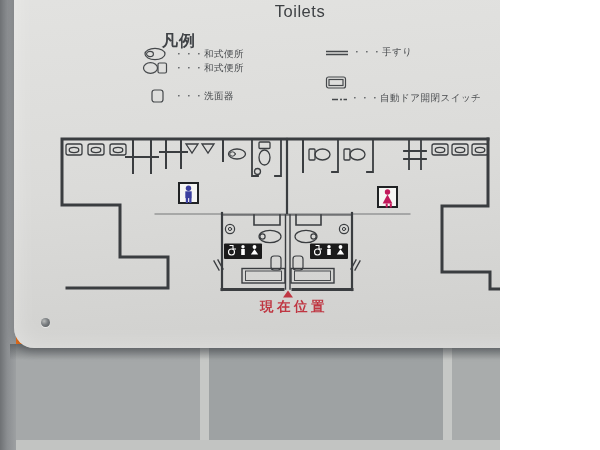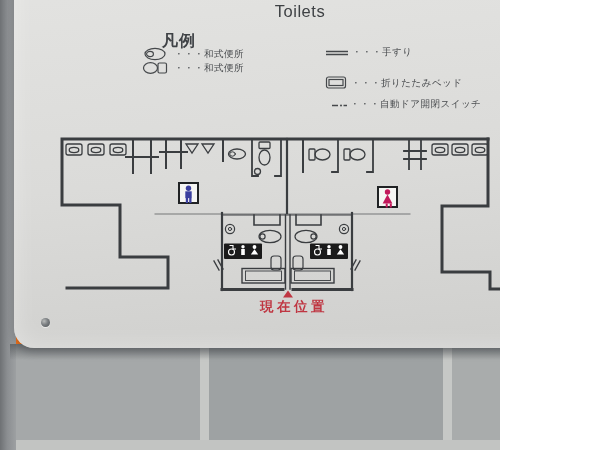--- a/index.html
+++ b/index.html
@@ -72,35 +72,40 @@
     </svg>
     <span class="llabel">・・・和式便所</span>
   </div>
   <div class="lrow" style="left:142px;top:61px">
     <svg width="30" height="14" class="licon">
       <ellipse cx="8.5" cy="7" rx="7" ry="5.4"></ellipse>
         <rect x="16" y="2" width="8.5" height="10" rx="1.5"></rect>
     </svg>
     <span class="llabel">・・・和式便所</span>
   </div>
+  <div class="lrow" style="left:146px;top:89px">
+    <svg width="26" height="14" class="licon">
+      <rect x="6" y="1" width="11" height="12" rx="2.5"></rect>
+    </svg>
+    <span class="llabel">・・・洗面器</span>
+  </div>
 
   <div class="lrow" style="left:324px;top:46px">
     <svg width="26" height="12" class="licon" style="stroke-width:1.6">
       <path d="M2,4.5 H24 M2,7.5 H24"></path>
     </svg>
     <span class="llabel">・・・手すり</span>
   </div>
   <div class="lrow" style="left:325px;top:75px">
     <svg width="24" height="15" class="licon">
       <rect x="1.5" y="2" width="19" height="11" rx="2"></rect>
         <rect x="4" y="4.5" width="14" height="6"></rect>
     </svg>
-    <span class="llabel">・・・折りたたみベッド</span>
-  </div>
-  <div class="lrow" style="left:330px;top:98px">
+  </div>
+  <div class="lrow" style="left:330px;top:92px">
     <svg width="18" height="12" class="licon" style="stroke-width:1.5">
       <path d="M2,6.5 h6"></path>
         <circle cx="11" cy="6.5" r="1" fill="#45484b" stroke="none"></circle>
         <path d="M13.5,6.5 h3.5"></path>
     </svg>
     <span class="llabel">・・・自動ドア開閉スイッチ</span>
   </div>
 
   <svg class="planbox" viewBox="45 125 530 205">
     <g stroke="#3a3d40" fill="none" stroke-linecap="square">

